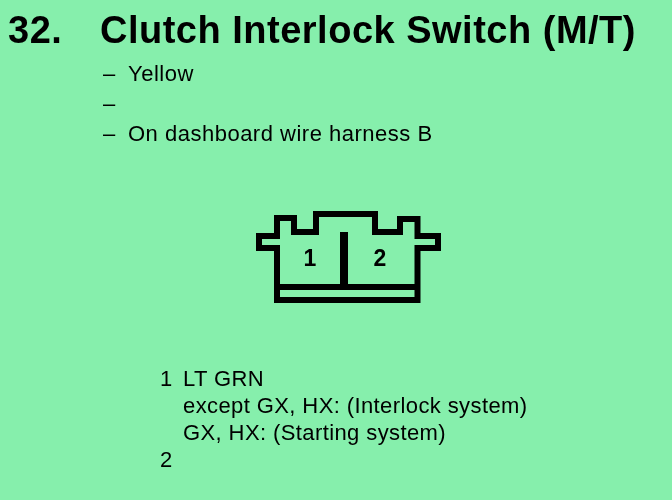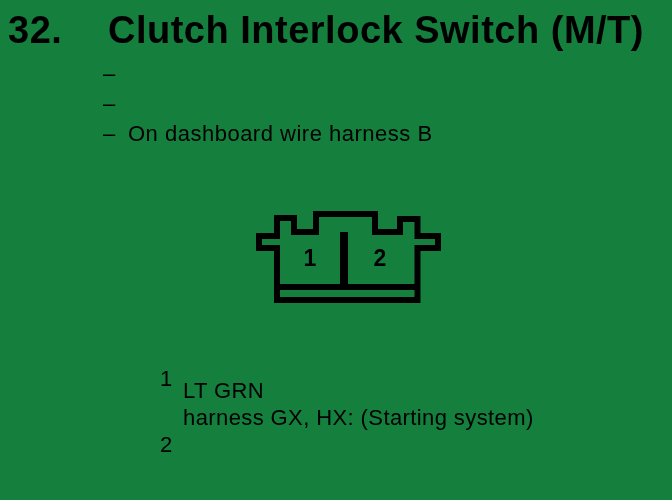--- a/index.html
+++ b/index.html
@@ -6,65 +6,66 @@
   body {
     width: 672px; height: 500px;
     background: #ffffff;
     font-family: "Liberation Sans", sans-serif;
     color: #000000;
     -webkit-font-smoothing: antialiased;
   }
   .page {
     position: relative;
     width: 672px; height: 500px;
-    background: #15803d;
+    background: #86efac;
     overflow: hidden;
   }
 
   
   .heading { position: absolute; top: 11px; left: 0; width: 672px; }
   .item-number {
     position: absolute; left: 8px; top: 0;
     font-size: 38px; font-weight: bold; line-height: 1;
     letter-spacing: 0.5px; white-space: nowrap;
   }
   .title {
-    position: absolute; left: 108px; top: 0; margin: 0;
+    position: absolute; left: 100px; top: 0; margin: 0;
     font-size: 38px; font-weight: bold; line-height: 1;
     letter-spacing: 0.5px; white-space: nowrap;
   }
 
   
   .notes { position: absolute; left: 103px; top: 59px; }
   .note-row { display: flex; line-height: 30px; font-size: 22px; letter-spacing: 0.5px; white-space: nowrap; }
   .note-dash { width: 25px; flex: 0 0 25px; }
 
   
   .diagram-svg { position: absolute; left: 0; top: 0; width: 672px; height: 500px; }
   .pin-label { font-family: "Liberation Sans", sans-serif; font-size: 23px; font-weight: bold; }
 
   
   .legend { position: absolute; left: 160px; top: 365px; }
   .legend-entry { display: flex; font-size: 22px; line-height: 27px; letter-spacing: 0.4px; }
   .legend-pin { width: 23px; flex: 0 0 23px; }
-  .legend-lines { white-space: nowrap; margin-top: 12px; }
+  .legend-lines { white-space: nowrap; }
 </style>
 </head>
 <body>
 
 <div class="page">
 
   <div class="heading">
     <span class="item-number">32.</span>
     <h1 class="title">Clutch Interlock Switch (M/T)</h1>
   </div>
 
   <div class="notes">
     <div class="note-row">
       <span class="note-dash">–</span>
+      <span>Yellow</span>
     </div>
     <div class="note-row">
       <span class="note-dash">–</span>
     </div>
     <div class="note-row">
       <span class="note-dash">–</span>
       <span>On dashboard wire harness B</span>
     </div>
   </div>
 
@@ -74,21 +75,22 @@
     <line x1="280" y1="287" x2="415" y2="287" stroke="#000000" stroke-width="6"></line>
     <text class="pin-label" x="310" y="266" text-anchor="middle" fill="#000000">1</text>
     <text class="pin-label" x="380" y="266" text-anchor="middle" fill="#000000">2</text>
   </svg>
 
   <div class="legend">
     <div class="legend-entry">
       <span class="legend-pin">1</span>
       <div class="legend-lines">
         <div>LT GRN</div>
-        <div>harness GX, HX: (Starting system)</div>
+        <div>except GX, HX: (Interlock system)</div>
+        <div>GX, HX: (Starting system)</div>
       </div>
     </div>
     <div class="legend-entry">
       <span class="legend-pin">2</span>
     </div>
   </div>
 
 </div>
 
 </body></html>

